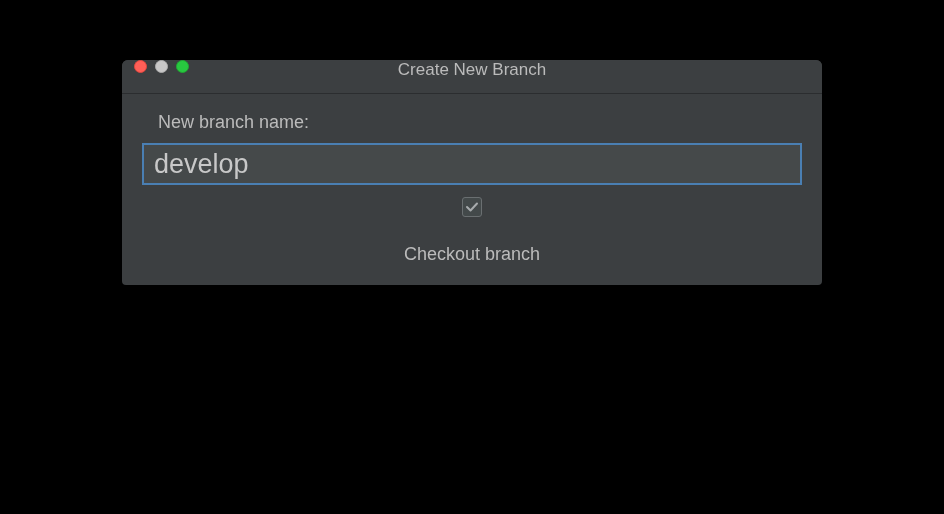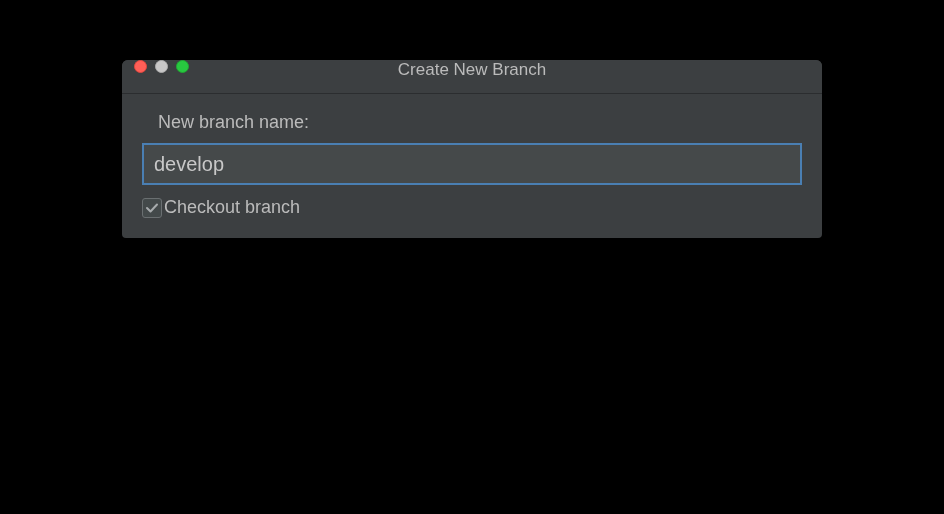--- a/index.html
+++ b/index.html
@@ -58,31 +58,32 @@
       font-size: 18px;
       margin-bottom: 10px;
       margin-left: 16px;
     }
     .text-input {
       width: 100%;
       height: 42px;
       background: #45494a;
       border: 2px solid #4a7fb3;
       color: #c8c8c8;
-      font-size: 20px;
+      font-size: 27px;
       padding: 0 10px;
       outline: none;
       font-family: inherit;
       caret-color: #c8c8c8;
     }
     .checkbox-row {
       display: flex;
       align-items: center;
-      gap: 2px;
+      gap: 27px;
       margin-top: 12px;
+      flex-direction: column;
     }
     .checkbox {
       width: 20px;
       height: 20px;
       background: #43494a;
       border: 1px solid #6a6f71;
       border-radius: 3px;
       display: flex;
       align-items: center;
       justify-content: center;

